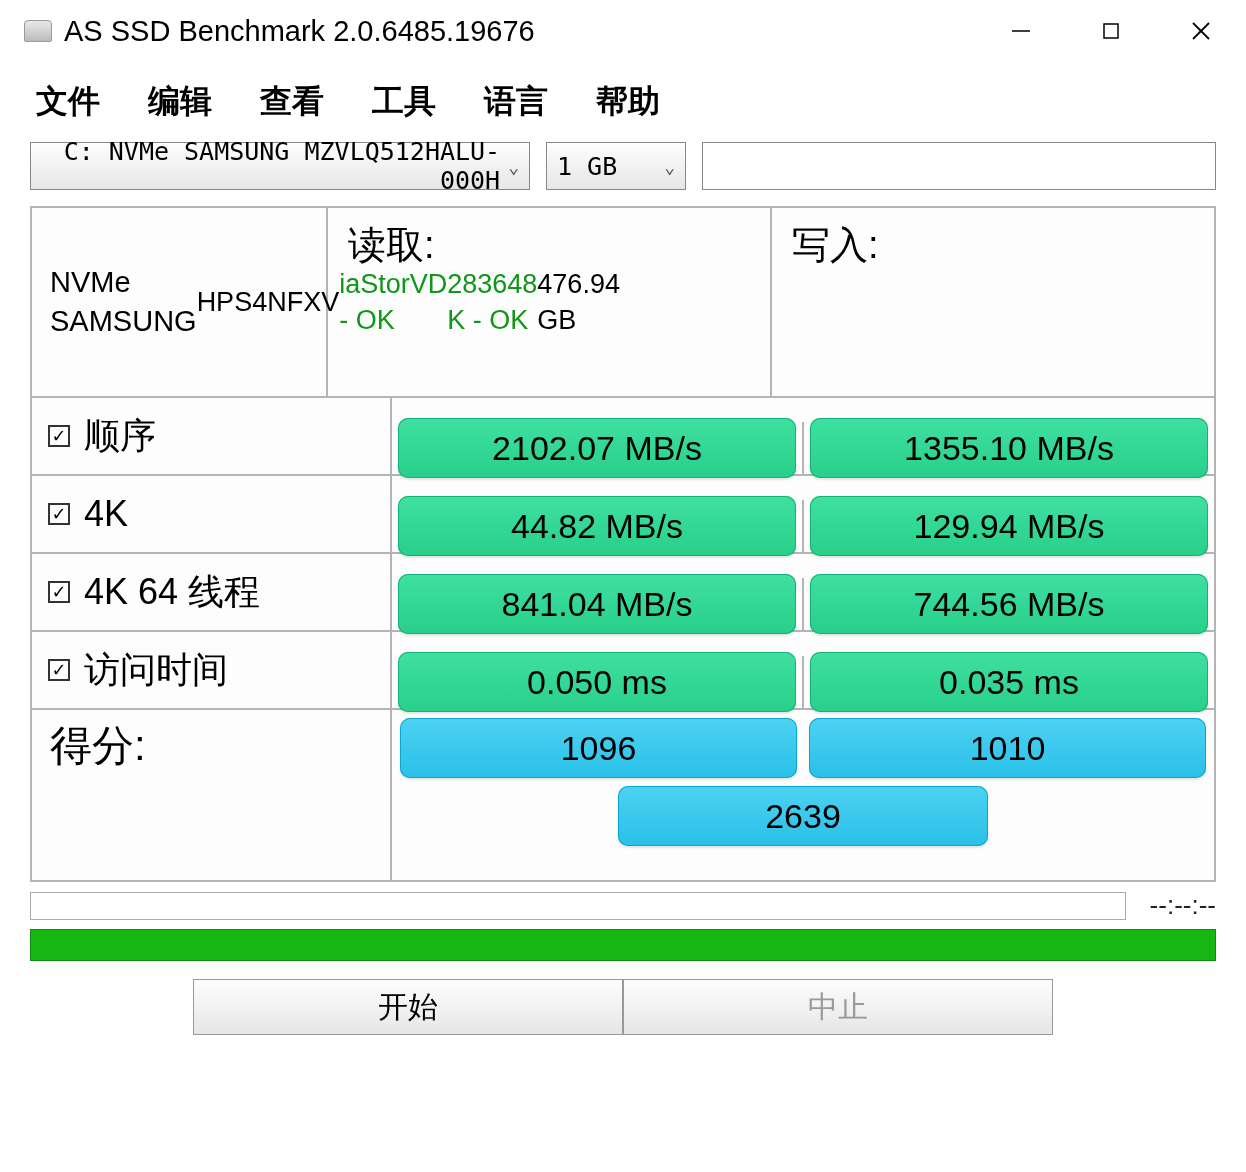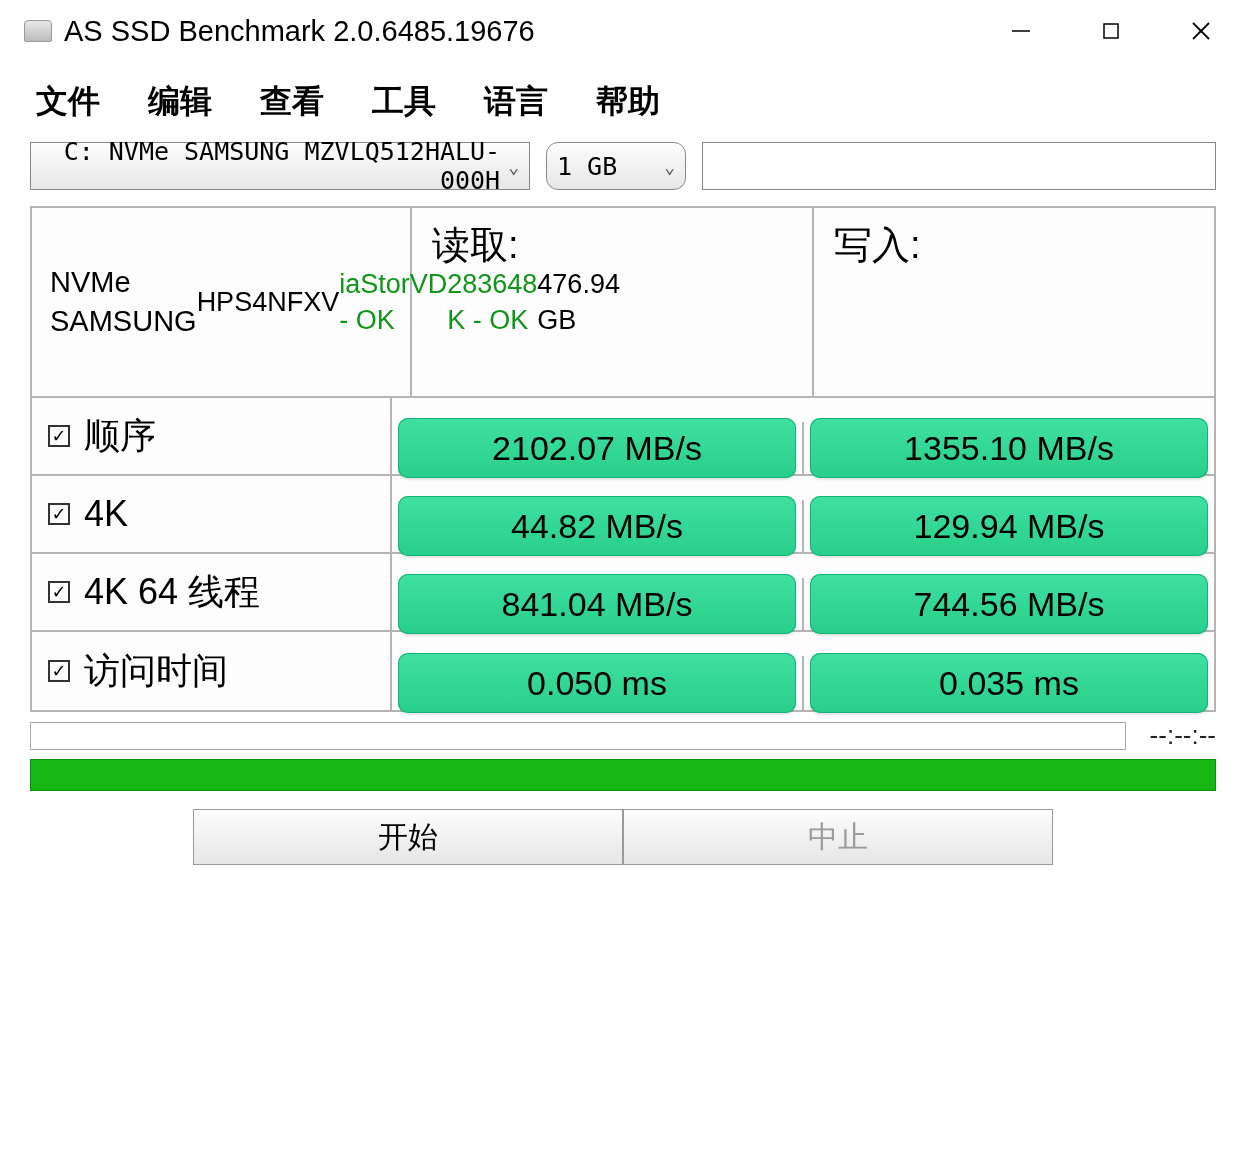--- a/index.html
+++ b/index.html
@@ -54,42 +54,42 @@
   height: 48px;
   display: flex;
   align-items: center;
   padding: 0 10px;
   font-size: 25px;
   font-family: "Consolas", monospace;
   position: relative;
   text-align: right;
 }
 .dropdown.drive { width: 500px; }
-.dropdown.size { width: 140px; border-radius: 12px; }
+.dropdown.size { width: 140px; }
 .textbox { flex: 1; background: #fff; }
 .dropdown .chev { margin-left:auto; font-size:18px; color:#555; padding-left:8px; }
 
 
 .main {
   margin: 4px 30px 0 30px;
   border: 2px solid #b4b4b4;
   background: #fdfdfd;
 }
 .row {
   display: flex;
   border-bottom: 2px solid #b4b4b4;
 }
 .row:last-child { border-bottom: none; }
 .cell { border-right: 2px solid #b4b4b4; display:flex; align-items:center; }
 .cell:last-child { border-right: none; }
 .labelcell { width: 360px; padding: 10px 16px; }
 .valcell { flex: 1; padding: 6px; display:flex; align-items:center; justify-content:center;margin-top:24px; }
 
 
-.infocell { width: 380px; padding: 12px 18px 12px 18px; font-size: 28px; line-height: 1.35; }
+.infocell { width: 296px; padding: 12px 18px 12px 18px; font-size: 28px; line-height: 1.35; }
 .infocell .l1 { font-size: 29px; }
 .infocell .l2 { font-size: 27px; }
 .infocell .ok { color: #109618; font-size: 27px; }
 .infocell .cap { font-size: 27px; }
 
 .headcell { flex:1; padding: 12px 20px; font-size: 38px; display:flex; align-items:flex-start; }
 
 
 .testlabel { display:flex; align-items:center; gap: 14px; font-size: 36px; }
 .chk { width:22px; height:22px; border:2px solid #333; display:inline-flex; align-items:center; justify-content:center; font-size:18px; }
@@ -251,20 +251,32 @@
         </div>
       </div>
       <div class="cell valcell">
           <div class="pill green">0.050 ms</div>
         </div>
       <div class="cell valcell">
           <div class="pill green">0.035 ms</div>
         </div>
     </div>
 
+    <div class="row scorerow">
+      <div class="cell labelcell scorelabel">得分:</div>
+      <div class="scorecells">
+        <div class="toprow">
+          <div class="pill blue">1096</div>
+          <div class="pill blue">1010</div>
+        </div>
+        <div class="botrow">
+          <div class="pill blue total">2639</div>
+        </div>
+      </div>
+    </div>
 
   </div>
 
   <div class="progressarea">
     <div class="progressbox">
       <div class="pbar"></div>
       <div class="ptime">--:--:--</div>
     </div>
     <div class="greenbar"></div>
   </div>

